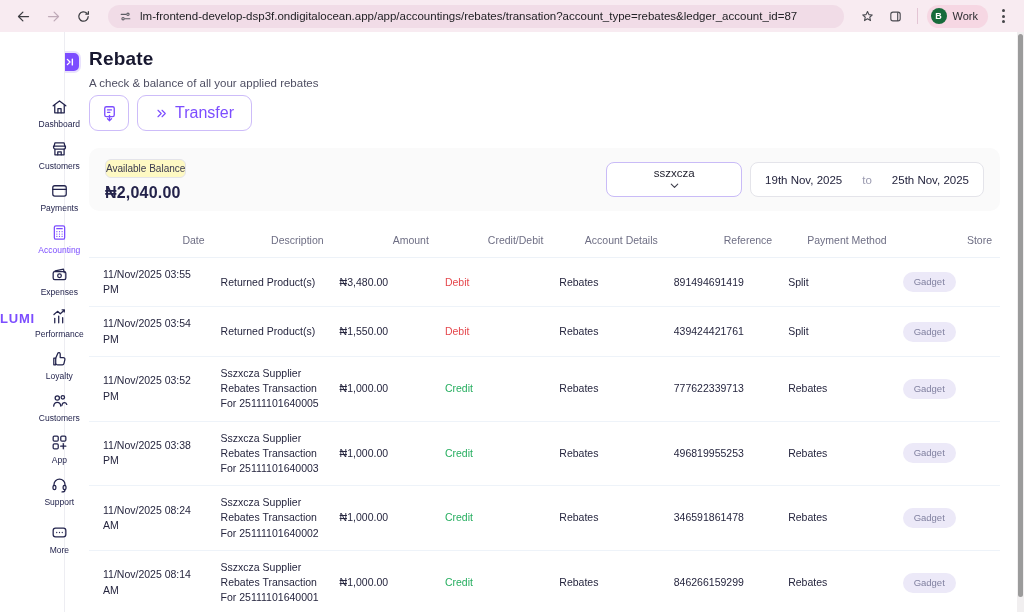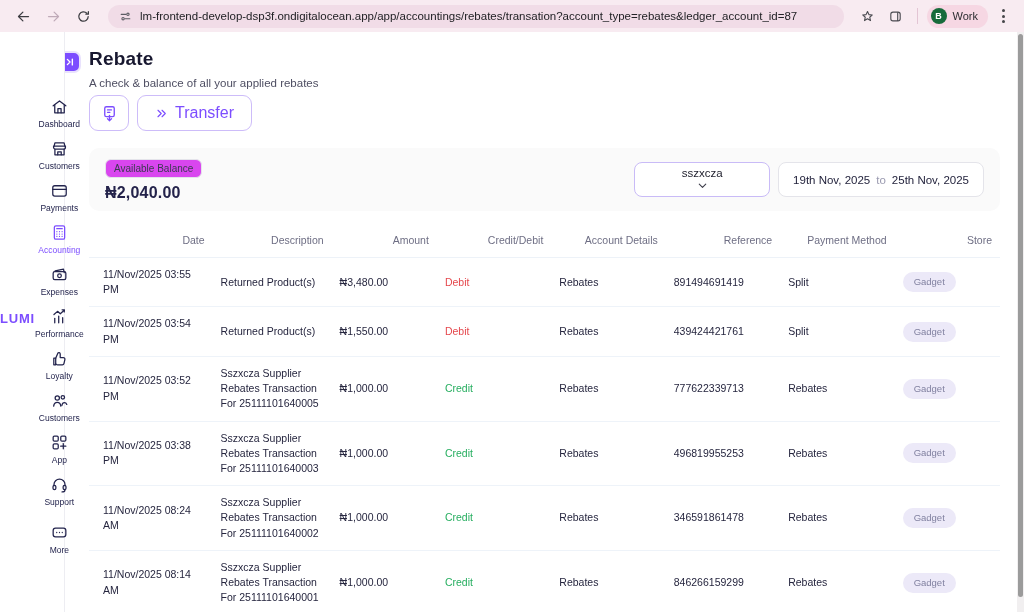--- a/index.html
+++ b/index.html
@@ -40,26 +40,26 @@
   .head-row { display:flex; justify-content:space-between; align-items:flex-start;flex-direction:column; }
   .page-title { font-size:19px; color:#17172f; font-weight:700; letter-spacing:0.2px; margin-bottom:7px; }
   .page-sub { font-size:11.5px; color:#4e4e62; }
   .head-actions { display:flex; gap:8px; margin-top:6px; }
   .icon-btn { width:40px; height:36px; border:1px solid #cdbcf9; border-radius:9px; background:#fff; color:#7C4DFF; display:flex; align-items:center; justify-content:center; cursor:pointer; }
   .icon-btn svg { width:19px; height:19px; }
   .transfer-btn { height:36px; padding:0 17px; border:1px solid #cdbcf9; border-radius:9px; background:#fff; color:#7C4DFF; font-size:16px; font-weight:500; display:flex; align-items:center; gap:7px; cursor:pointer; }
   .transfer-btn svg { width:13px; height:13px; }
 
   .balance-card { margin-top:17px; background:#fafafa; border-radius:10px; padding:12px 16px; display:flex; justify-content:space-between; align-items:center; height:63px; }
-  .badge { display:inline-block; background:#d946ef; border:1px solid #e4e4ea; border-radius:6px; font-size:10px; color:#3a3a50; padding:3px 8px; }
+  .badge { display:inline-block; background:#fef9c3; border:1px solid #e4e4ea; border-radius:6px; font-size:10px; color:#3a3a50; padding:3px 0; }
   .amount { font-size:16px; font-weight:700; color:#23224a; margin-top:6px; letter-spacing:0.2px; }
   .card-right { display:flex; gap:8px; align-items:center; }
   .select { width:136px; height:35px; background:#fff; border:1px solid #c9bbf7; border-radius:8px; display:flex; align-items:center; justify-content:center; padding:0 12px; font-size:11.5px; color:#232330; cursor:pointer;flex-direction:column; }
   .select svg { width:13px; height:13px; color:#3d3d4a; }
-  .date-range { height:35px; background:#fff; border:1px solid #e4e4ea; border-radius:8px; display:flex; align-items:center; gap:6px; padding:0 14px; font-size:11.5px; color:#1e1e38; cursor:pointer; }
+  .date-range { height:35px; background:#fff; border:1px solid #e4e4ea; border-radius:8px; display:flex; align-items:center; gap:20px; padding:0 14px; font-size:11.5px; color:#1e1e38; cursor:pointer; }
   .date-range .to { color:#9a9ab0; }
 
   table { width:100%; border-collapse:collapse; table-layout:fixed; margin-top:14px; }
   th { text-align:right; font-size:10.5px; color:#6e6e84; font-weight:500; padding:9px 8px 11px 8px; border-bottom:1px solid #edf2f8; }
   td { font-size:10.5px; color:#26263f; padding:9px 8px; border-bottom:1px solid #eef3f9; vertical-align:middle; line-height:1.45; }
   th:first-child, td:first-child { padding-left:14px; }
   .cd.credit { color:#27AE60; }
   .cd.debit  { color:#E5484D; }
   .store-badge { background:#ECE9F8; color:#8181a0; font-size:9.5px; padding:3px 11px; border-radius:10px; display:inline-block; }
 

